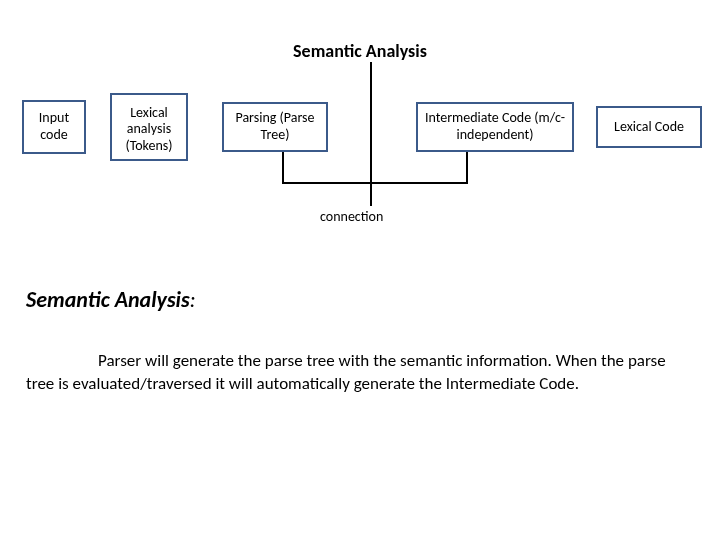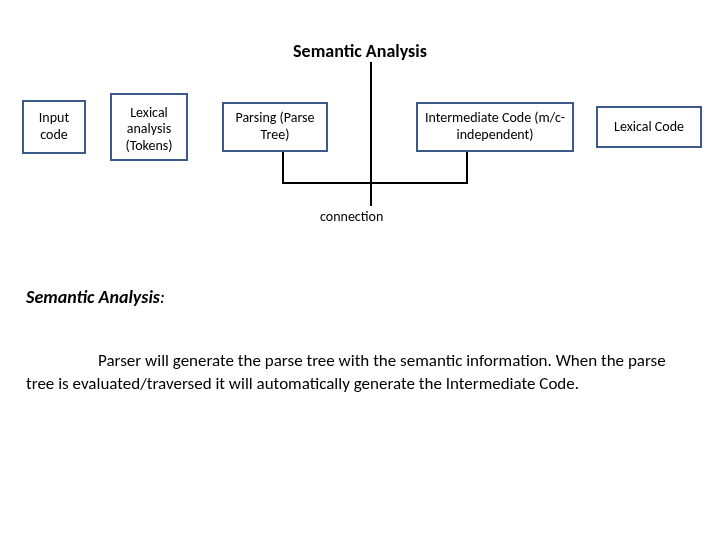--- a/index.html
+++ b/index.html
@@ -41,21 +41,21 @@
     position: absolute;
     height: 2px;
     background: #000;
   }
   .conn-label {
     position: absolute;
     font-size: 14px;
   }
   .section-heading {
     position: absolute;
-    font-size: 18px;
+    font-size: 22px;
     font-weight: bold;
     font-style: italic;
   }
   .section-heading .normal {
     font-weight: normal;
   }
   .body-text {
     position: absolute;
     font-size: 17px;
     line-height: 1.35;

